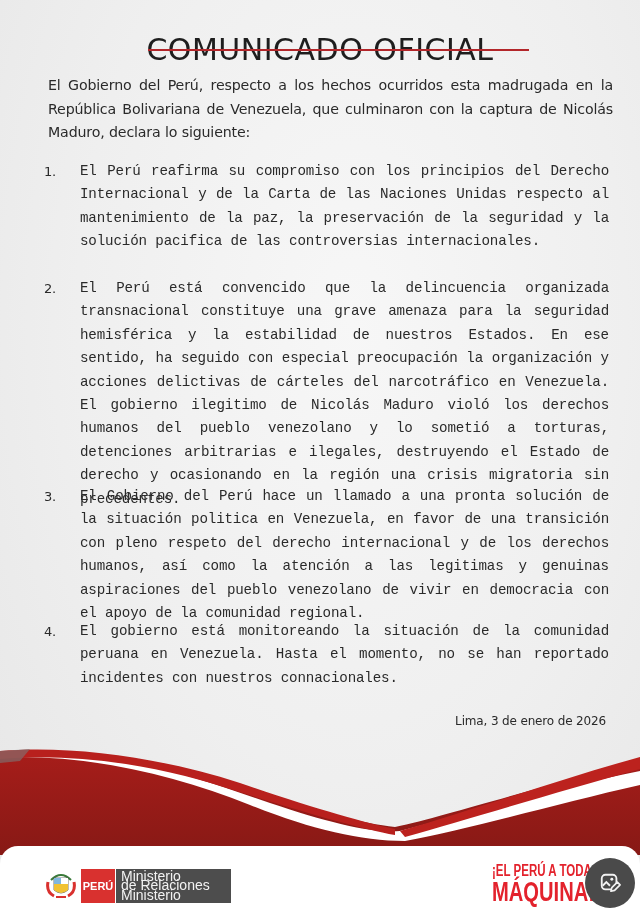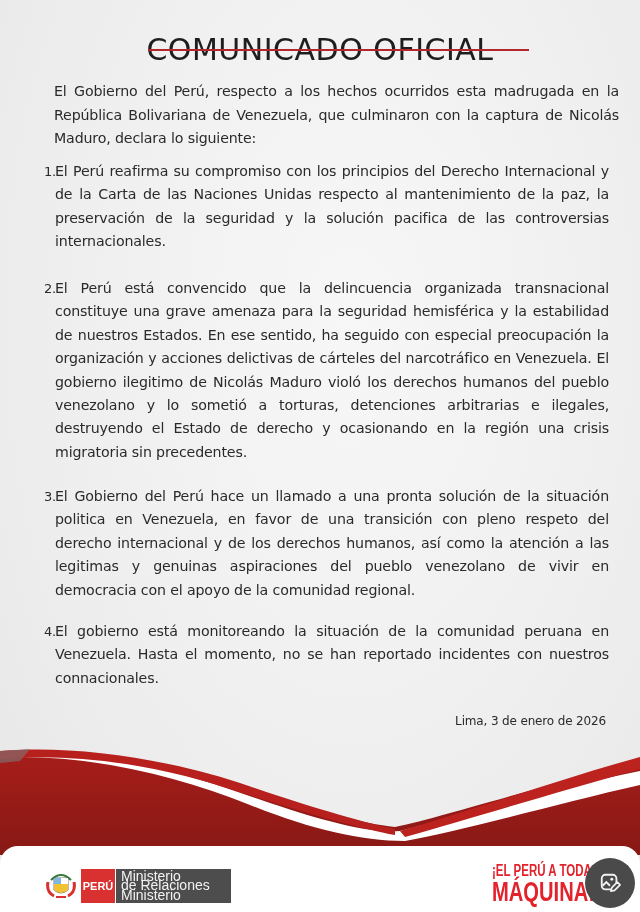--- a/index.html
+++ b/index.html
@@ -30,21 +30,21 @@
   .list { position: absolute; left: 44px; width: 565px; }
   .item {
     position: absolute; left: 0; width: 565px;
     font-size: 14.2px; line-height: 23.4px;
     letter-spacing: -0.15px;
   }
   .item .num {
     position: absolute; left: 0; top: 0; width: 20px; font-size: 13px;
   }
   .item .body {
-    margin-left: 11px; text-align: justify; text-align-last: left;
+    margin-left: 36px; text-align: justify; text-align-last: left; font-family: Liberation Mono, monospace;
   }
   .signature {
     position: absolute; right: 34px; top: 714px;
     font-size: 12px; letter-spacing: -0.15px;
   }
   .ribbon { position: absolute; left: 0; top: 745px; width: 640px; height: 110px; }
   .footer {
     position: absolute; left: 0; top: 846px; width: 640px; height: 66px;
     background: #ffffff; border-top-left-radius: 18px; border-top-right-radius: 18px;
   }
@@ -77,21 +77,21 @@
   }
 </style>
 </head>
 <body>
 
 <div class="page-bg"></div>
 
 <h1 class="title">COMUNICADO OFICIAL</h1>
 <div class="title-rule"></div>
 
-<p class="intro" style="margin:10px">El Gobierno del Perú, respecto a los hechos ocurridos esta madrugada en la República Bolivariana de Venezuela, que culminaron con la captura de Nicolás Maduro, declara lo siguiente:</p>
+<p class="intro" style="margin:4px">El Gobierno del Perú, respecto a los hechos ocurridos esta madrugada en la República Bolivariana de Venezuela, que culminaron con la captura de Nicolás Maduro, declara lo siguiente:</p>
 
 <div class="list">
   <div class="item" style="top:160px">
     <span class="num">1.</span>
     <div class="body">El Perú reafirma su compromiso con los principios del Derecho Internacional y de la Carta de las Naciones Unidas respecto al mantenimiento de la paz, la preservación de la seguridad y la solución pacifica de las controversias internacionales.</div>
   </div>
   <div class="item" style="top:277px">
     <span class="num">2.</span>
     <div class="body">El Perú está convencido que la delincuencia organizada transnacional constituye una grave amenaza para la seguridad hemisférica y la estabilidad de nuestros Estados. En ese sentido, ha seguido con especial preocupación la organización y acciones delictivas de cárteles del narcotráfico en Venezuela. El gobierno ilegitimo de Nicolás Maduro violó los derechos humanos del pueblo venezolano y lo sometió a torturas, detenciones arbitrarias e ilegales, destruyendo el Estado de derecho y ocasionando en la región una crisis migratoria sin precedentes.</div>
   </div>

